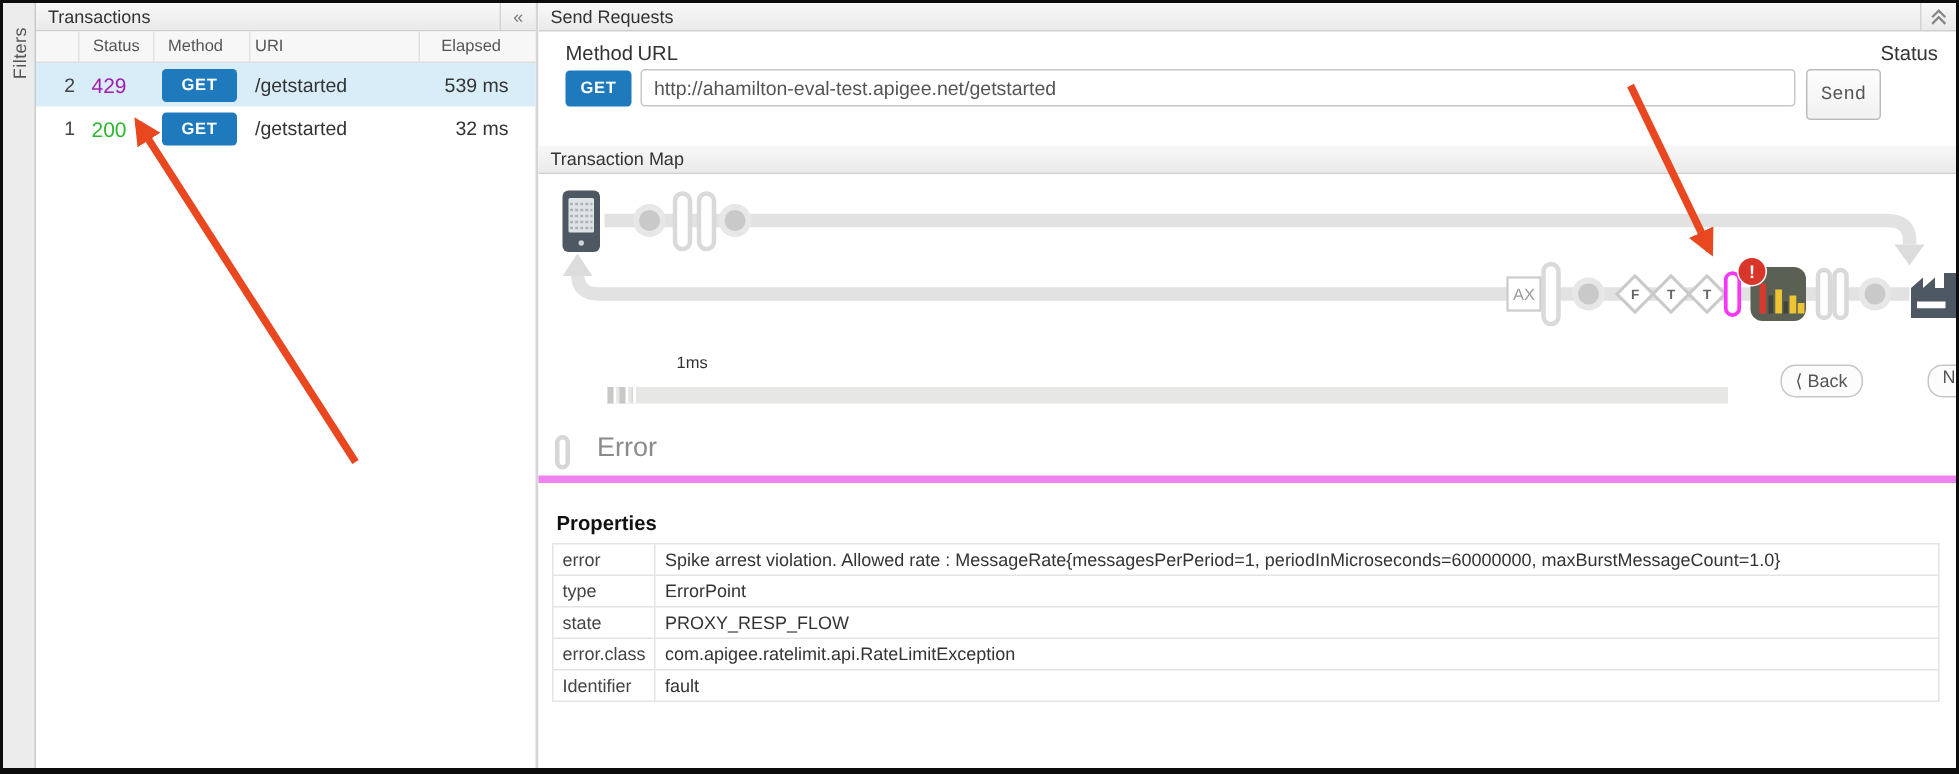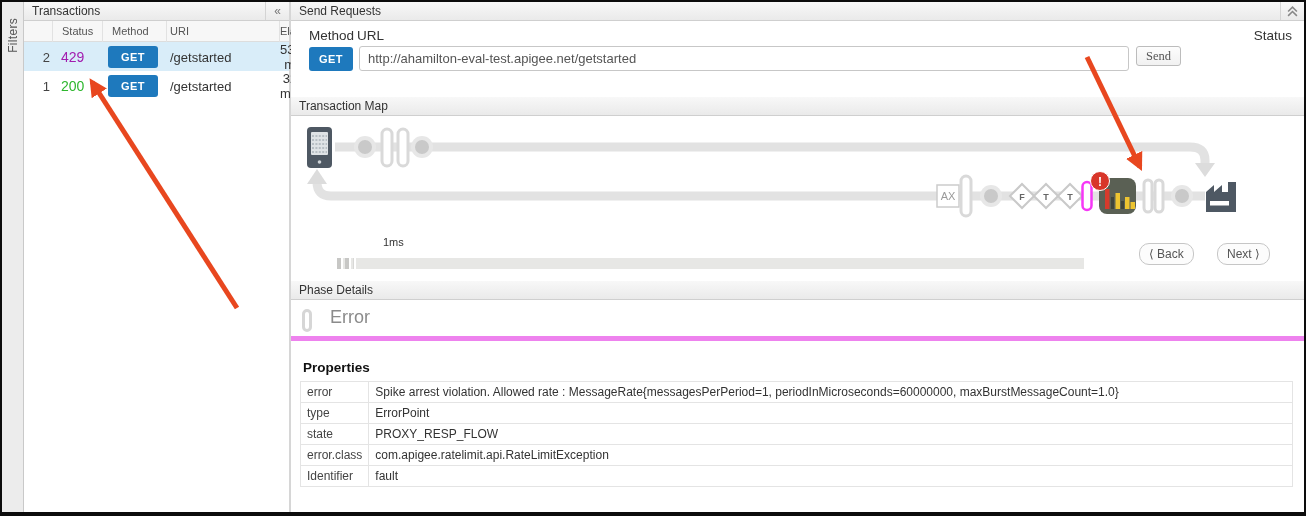--- a/index.html
+++ b/index.html
@@ -15,21 +15,21 @@
                    font-size:12px; color:#555; letter-spacing:.3px; }
 
   
   .panel-header { height:19px; background:linear-gradient(#f8f8f8,#eaeaea); border-bottom:1px solid #cfcfcf;
                   font-size:12px; color:#333; line-height:18px; padding:0 8px; display:flex; }
   .panel-header .hd-title { flex:1; }
   .hd-btn { width:24px; margin-right:-8px; border-left:1px solid #d4d4d4; text-align:center; color:#777;
             font-size:12px; line-height:18px; cursor:pointer; }
 
   
-  .left-panel { width:267px; background:#fff; border-right:2px solid #d6d6d6; display:flex; flex-direction:column; }
+  .left-panel { width:335px; background:#fff; border-right:2px solid #d6d6d6; display:flex; flex-direction:column; }
   .tx-head, .tx-row { display:grid; grid-template-columns:29px 50px 64px 113px 1fr; align-items:center; }
   .tx-head { height:21px; background:#f7f7f7; border-bottom:1px solid #ddd; font-size:11px; color:#555; }
   .tx-head .hc { border-right:1px solid #e2e2e2; height:21px; line-height:21px; padding-left:9px; }
   .tx-head .hc:last-child { border-right:none; text-align:right; padding:0 23px 0 0; }
   .tx-head .hc.uri-h { padding-left:3px; }
   .tx-row { height:29px; font-size:13px; color:#333; cursor:pointer; }
   .tx-row.sel { background:#d9edf9; }
   .c.num { text-align:right; padding-right:3px; color:#444; }
   .c.st  { padding-left:8px; font-size:14px; }
   .st-red { color:#a21caf; }
@@ -45,35 +45,35 @@
   .sr-body { height:76px; position:relative; }
   .sr-label { position:absolute; top:7px; font-size:13.5px; color:#333; }
   .lbl-method { left:18px; }
   .lbl-url { left:66px; }
   .lbl-status { right:12px; }
   .sr-get { position:absolute; left:18px; top:26px; width:44px; height:24px; background:#1e79bd; color:#fff;
             border:none; border-radius:3px; font-size:11px; font-weight:bold; letter-spacing:.5px; cursor:pointer;
             font-family:"Liberation Sans", sans-serif; }
   .sr-url { position:absolute; left:68px; top:25px; width:770px; height:25px; border:1px solid #c7c7c7;
             border-radius:3px; padding:0 8px; font-size:13px; color:#555; font-family:"Liberation Sans", sans-serif; }
-  .sr-send { position:absolute; left:845px; top:25px; height:20px; padding:0 9px; background:linear-gradient(#fdfdfd,#f1f1f1);
+  .sr-send { position:absolute; left:845px; top:25px; height:34px; padding:0 9px; background:linear-gradient(#fdfdfd,#f1f1f1);
              border:1px solid #bcbcbc; border-radius:3px; font-size:12.5px; color:#555; cursor:pointer;
-             font-family:Liberation Serif, serif; }
+             font-family:Liberation Mono, monospace; }
 
   .map-body { height:165px; position:relative; }
   .map-svg { position:absolute; left:0; top:0; }
   .timeline-label { position:absolute; left:52px; top:120px; font-size:11px; color:#333;margin-left:40px; }
   .timeline-bar { position:absolute; left:46px; top:142px; width:747px; height:11px; background:#e7e7e5; cursor:pointer; }
   .seg { position:absolute; top:0; height:11px; border-right:2px solid #fff; }
   .sg1 { left:0; width:6px; background:#c7c7c5; }
   .sg2 { left:8px; width:6px; background:#c7c7c5; }
   .sg3 { left:16px; width:3px; background:#d8d8d6; }
   .nav-btn { position:absolute; top:127px; height:22px; padding:0 9px; background:#fcfcfc; border:1px solid #c6c6c6;
              border-radius:10px; font-size:12px; color:#555; cursor:pointer; font-family:"Liberation Sans", sans-serif; }
-  .nav-back { left:848px; }
+  .nav-back { left:828px; }
   .nav-next { left:926px; }
 
   .phase-body { flex:1; position:relative;padding-left:40px; }
   .pill-icon { position:absolute; left:11px; top:9px; width:10px; height:23px; border:3px solid #d6d6d6; border-radius:8px; }
   .phase-name { position:absolute; left:39px; top:7px; font-size:18px; color:#8b8b8b; }
   .magenta-line { position:absolute; left:0; right:0; top:36px; height:5px; background:#ee82ee; }
   .props-title { position:absolute; left:12px; top:60px; font-size:13.5px; font-weight:bold; color:#111; }
   .props-table { position:absolute; left:9px; top:81px; right:11px; border-collapse:collapse; width:calc(100% - 20px);
                  font-size:12px; }
   .props-table td { border:1px solid #e4e4e4; padding:3px 6px; height:21px; color:#333; }
@@ -222,23 +222,20 @@
       <span class="timeline-label">1ms</span>
       <div class="timeline-bar">
         <span class="seg sg1"></span>
         <span class="seg sg2"></span>
         <span class="seg sg3"></span>
       </div>
       <button class="nav-btn nav-back">⟨ Back</button>
       <button class="nav-btn nav-next">Next ⟩</button>
     </div>
 
-    <div class="panel-header">
-      <span class="hd-title">Phase Details</span>
-    </div>
 
     <div class="phase-body">
       <span class="pill-icon"></span>
       <span class="phase-name">Error</span>
       <div class="magenta-line"></div>
       <div class="props-title">Properties</div>
       <table class="props-table">
         <tbody>
             <tr>
           <td class="k">error</td>

